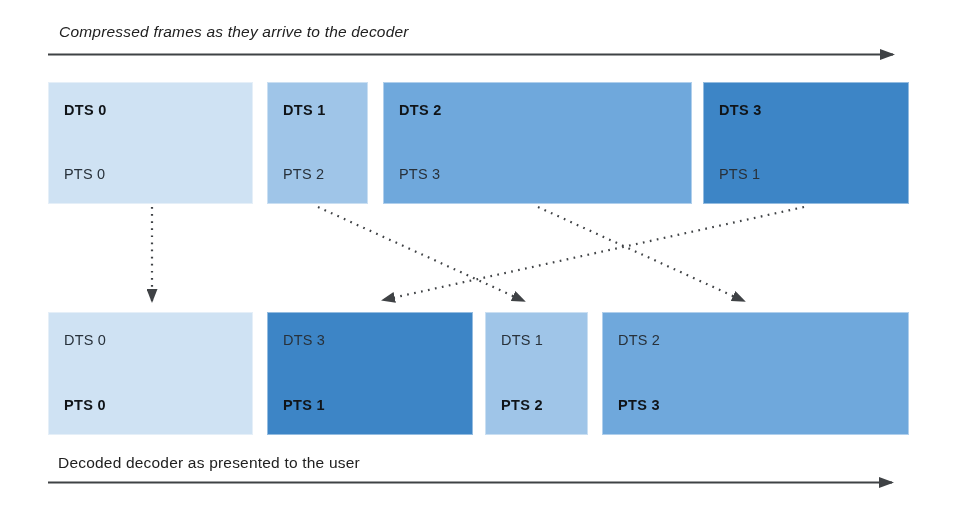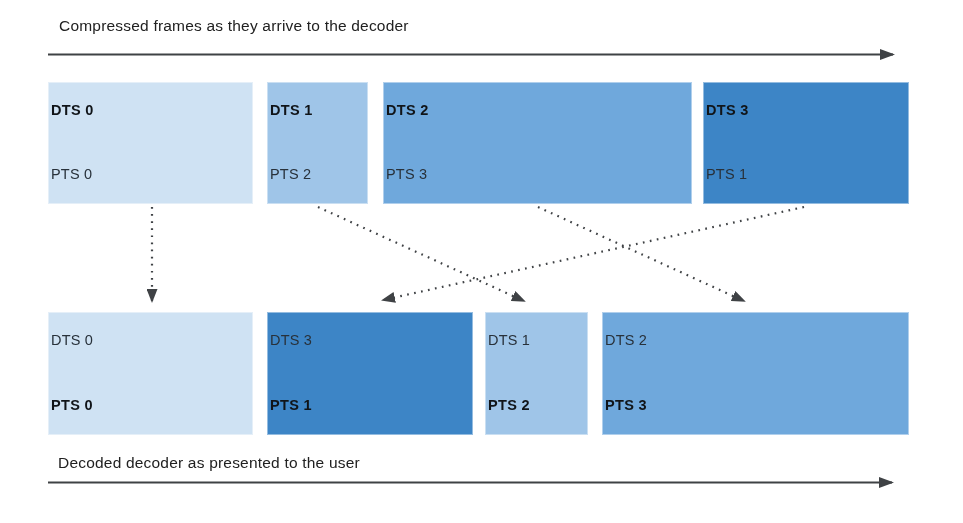--- a/index.html
+++ b/index.html
@@ -11,33 +11,33 @@
     overflow:hidden;
   }
   .axis-label{
     position:absolute;
     font-size:15.5px;
     line-height:20px;
     color:#212121;
     letter-spacing:.2px;
     white-space:nowrap;
   }
-  .axis-label.top{left:59px;top:16px;}
+  .axis-label.top{left:59px;top:22px;font-style:italic;}
   .axis-label.bottom{left:58px;top:453px;}
   svg.overlay{
     position:absolute;left:0;top:0;width:963px;height:523px;
     pointer-events:none;
   }
   .frame{
     position:absolute;
     box-sizing:border-box;
     display:flex;
     flex-direction:column;
     justify-content:space-between;
-    padding:20px 8px 21px 2px;
+    padding:20px 8px 21px 15px;
     font-size:14.5px;
     color:#28313a;
     letter-spacing:.2px;
     border:1px solid rgba(255,255,255,0.45);
   }
   .frame span{display:block;line-height:15px;}
   .frame .bold{font-weight:700;color:#101418;letter-spacing:.3px;}
 </style>
 </head>
 <body>

